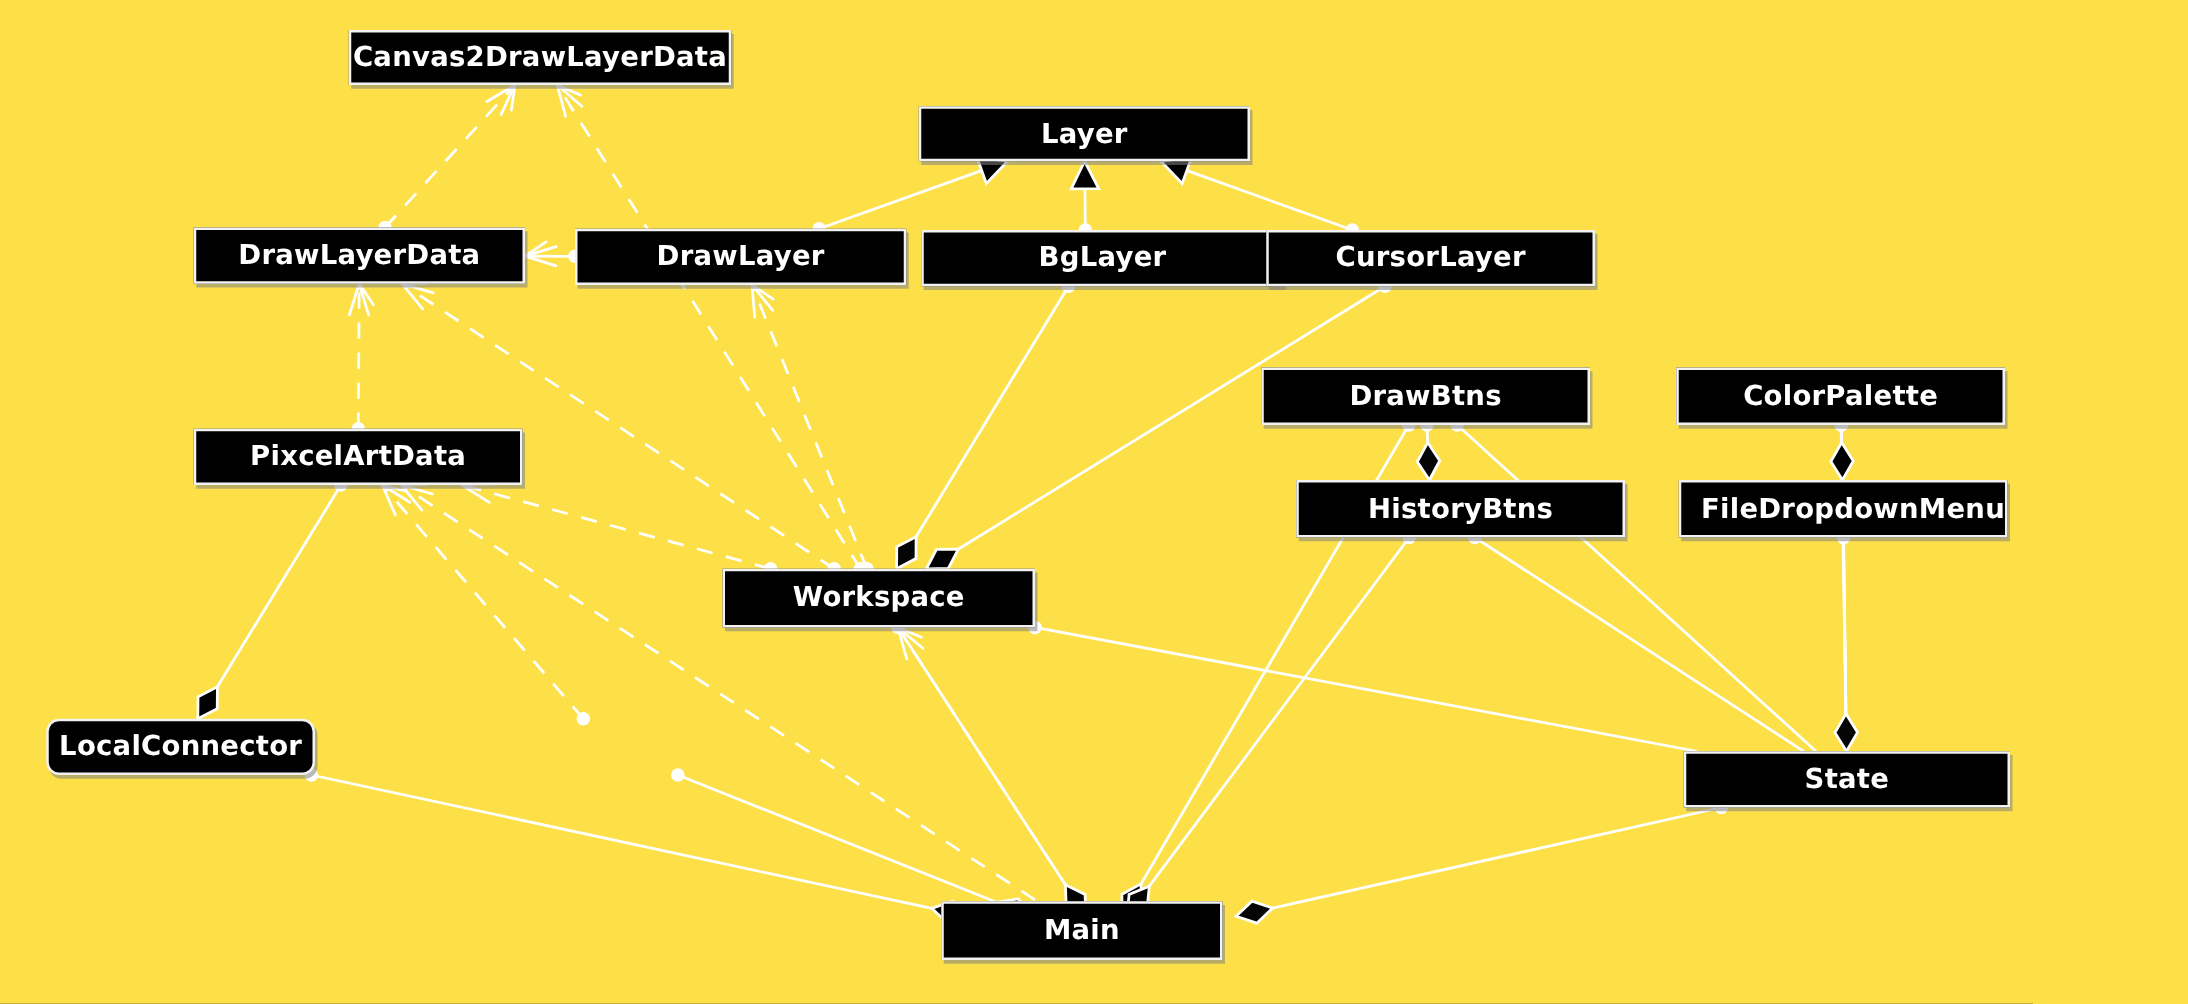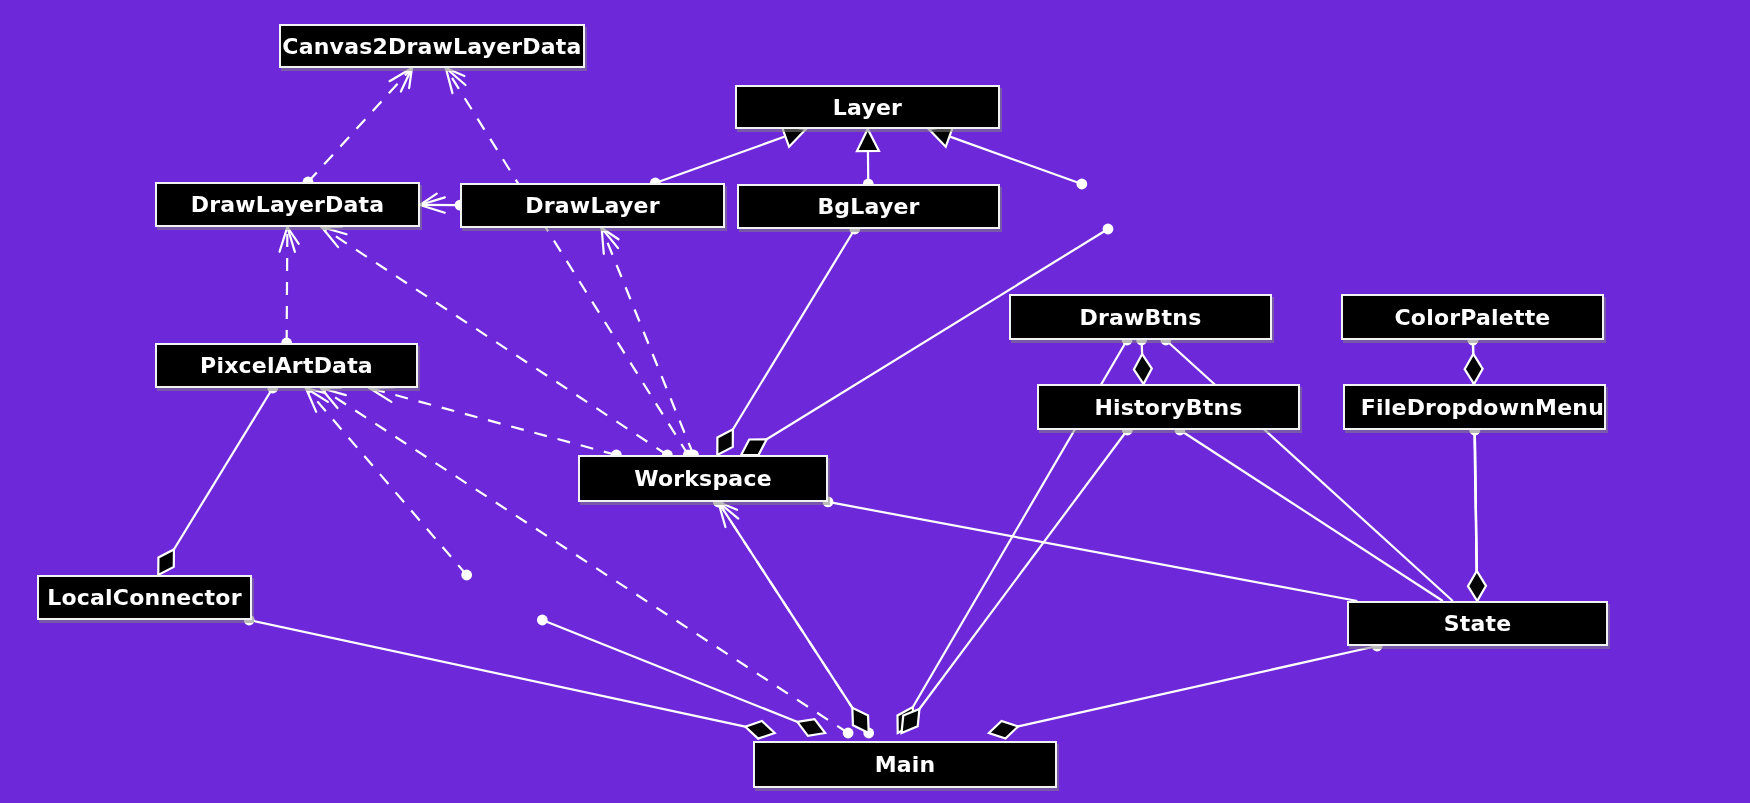--- a/index.html
+++ b/index.html
@@ -11,21 +11,21 @@
   body {
     width: 1750px;
     height: 803px;
     overflow: hidden;
     font-family: "DejaVu Sans", "Liberation Sans", sans-serif;
   }
   #diagram {
     position: relative;
     width: 1750px;
     height: 803px;
-    background: #6d28d9;
+    background: #fde047;
   }
   #edge-layer {
     position: absolute;
     left: 0;
     top: 0;
     width: 1750px;
     height: 803px;
     pointer-events: none;
   }
   .uml-class {
@@ -168,43 +168,46 @@
     </div>
     <div class="uml-class" style="left: 735px; top: 85px; width: 265px; height: 44px;">
       <span class="cls-name">Layer</span>
     </div>
     <div class="uml-class" style="left: 155px; top: 182px; width: 265px; height: 45px;">
       <span class="cls-name">DrawLayerData</span>
     </div>
     <div class="uml-class" style="left: 460px; top: 183px; width: 265px; height: 45px; text-align: right;">
       <span class="cls-name">DrawLayer</span>
     </div>
-    <div class="uml-class" style="left: 737px; top: 184px; width: 263px; height: 45px;">
+    <div class="uml-class" style="left: 737px; top: 184px; width: 290px; height: 45px;">
       <span class="cls-name">BgLayer</span>
+    </div>
+    <div class="uml-class" style="left: 1013px; top: 184px; width: 263px; height: 45px;">
+      <span class="cls-name">CursorLayer</span>
     </div>
     <div class="uml-class" style="left: 1009px; top: 294px; width: 263px; height: 46px;">
       <span class="cls-name">DrawBtns</span>
     </div>
     <div class="uml-class" style="left: 1341px; top: 294px; width: 263px; height: 46px;">
       <span class="cls-name">ColorPalette</span>
     </div>
     <div class="uml-class" style="left: 155px; top: 343px; width: 263px; height: 45px;">
       <span class="cls-name">PixcelArtData</span>
     </div>
     <div class="uml-class" style="left: 1013px; top: 384px; width: 263px; height: 46px; margin-left: 24px;">
       <span class="cls-name">HistoryBtns</span>
     </div>
     <div class="uml-class" style="left: 1343px; top: 384px; width: 263px; height: 46px; justify-content: flex-end;">
       <span class="cls-name">FileDropdownMenu</span>
     </div>
     <div class="uml-class" style="left: 578px; top: 455px; width: 250px; height: 47px;">
       <span class="cls-name">Workspace</span>
     </div>
-    <div class="uml-class" style="left: 37px; top: 575px; width: 215px; height: 45px;">
+    <div class="uml-class" style="left: 37px; top: 575px; width: 215px; height: 45px; border-radius: 10px;">
       <span class="cls-name">LocalConnector</span>
     </div>
     <div class="uml-class" style="left: 1347px; top: 601px; width: 261px; height: 45px; text-align: center;">
       <span class="cls-name">State</span>
     </div>
-    <div class="uml-class" style="left: 753px; top: 741px; width: 304px; height: 47px;">
+    <div class="uml-class" style="left: 753px; top: 721px; width: 225px; height: 47px;">
       <span class="cls-name">Main</span>
     </div>
   </div>
 
 </body></html>

